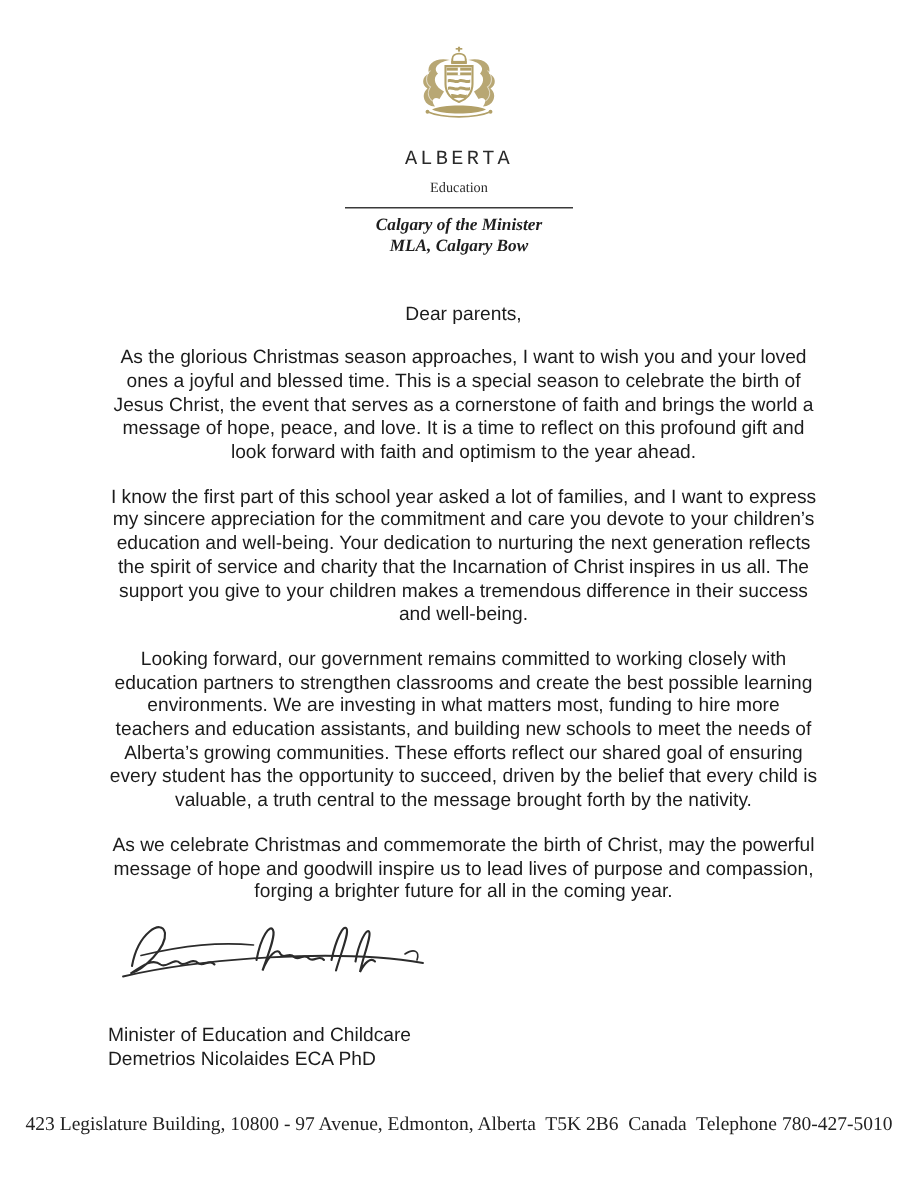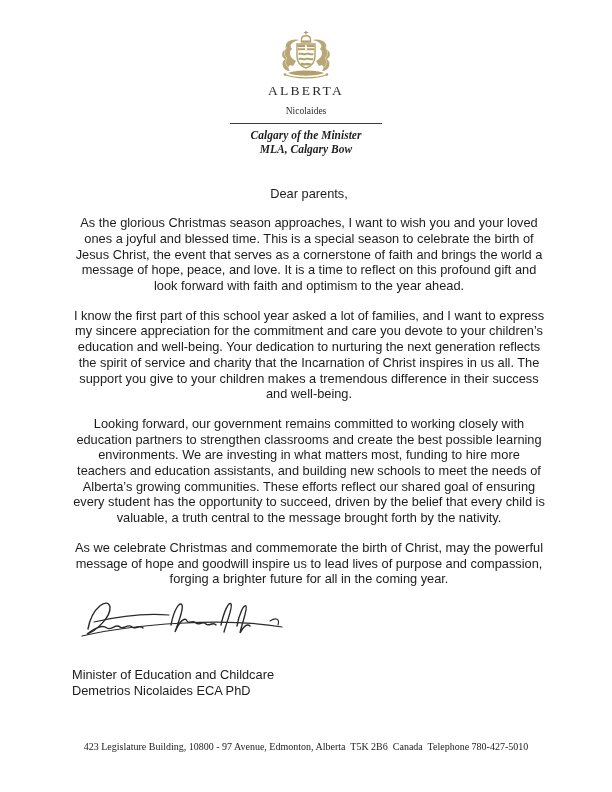--- a/index.html
+++ b/index.html
@@ -4,22 +4,22 @@
 <style>
   html,body{margin:0;padding:0;background:#e8e8e8;}
   .page{
     width:612px;height:792px;background:#ffffff;position:relative;
     margin:0 auto;overflow:hidden;
     font-family:"Liberation Sans",sans-serif;color:#1c1c1c;
   }
   .letterhead{text-align:center;padding-top:31px;}
   .crest{display:block;margin:0 auto;}
   .org-name{
-    font-family:Liberation Serif, serif;font-size:13.5px;letter-spacing:2.2px;
-    margin-top:2px;color:#2a2a2a;
+    font-family:Liberation Mono, monospace;font-size:13.5px;letter-spacing:2.2px;
+    margin-top:18px;color:#2a2a2a;
   }
   .dept{
     font-family:"Liberation Serif",serif;font-size:9.5px;line-height:11.5px;
     margin-top:7px;color:#2a2a2a;
   }
   .head-rule{
     width:152px;border:0;border-top:1px solid #3a3a3a;margin:5px auto 4px auto;
   }
   .office{
     font-family:"Liberation Serif",serif;font-style:italic;font-weight:bold;
@@ -28,21 +28,21 @@
   .letter-body{
     margin:29px 66px 0 72px;
     font-size:12.8px;line-height:15.7px;text-align:left;
   }
   .letter-body p{margin:14px 0 0 0;text-align:center;}
   .letter-body .salutation{margin:0;}
   .signature-wrap{margin:6px 0 0 2px;height:52px;}
   .name-block{margin-top:22px;line-height:16px;}
   .page-footer{
     position:absolute;top:741px;left:0;right:0;text-align:center;
-    font-family:"Liberation Serif",serif;font-size:10px;color:#222;
+    font-family:"Liberation Serif",serif;font-size:13px;color:#222;
     white-space:pre;
   }
 </style>
 </head>
 <body>
 
 <div class="page">
 
   <div class="letterhead">
 
@@ -74,21 +74,21 @@
         <path d="M13,42 C20,38.5 42,38.5 49,42 C42,45.5 20,45.5 13,42 Z"></path>
         <path d="M10,43.5 C20,48 42,48 52,43.5" fill="none" stroke="#b2a068" stroke-width="1.2"></path>
         <circle cx="10" cy="43.5" r="1.3"></circle>
         <circle cx="52" cy="43.5" r="1.3"></circle>
       </g>
     </svg>
 
     <div class="org-name">ALBERTA</div>
 
     <div class="dept">
-      <div>Nicolaides</div>
+      <div>Education</div>
     </div>
 
     <hr class="head-rule">
 
     <div class="office">
       <div>Calgary of the Minister</div>
       <div>MLA, Calgary Bow</div>
     </div>
   </div>
 

